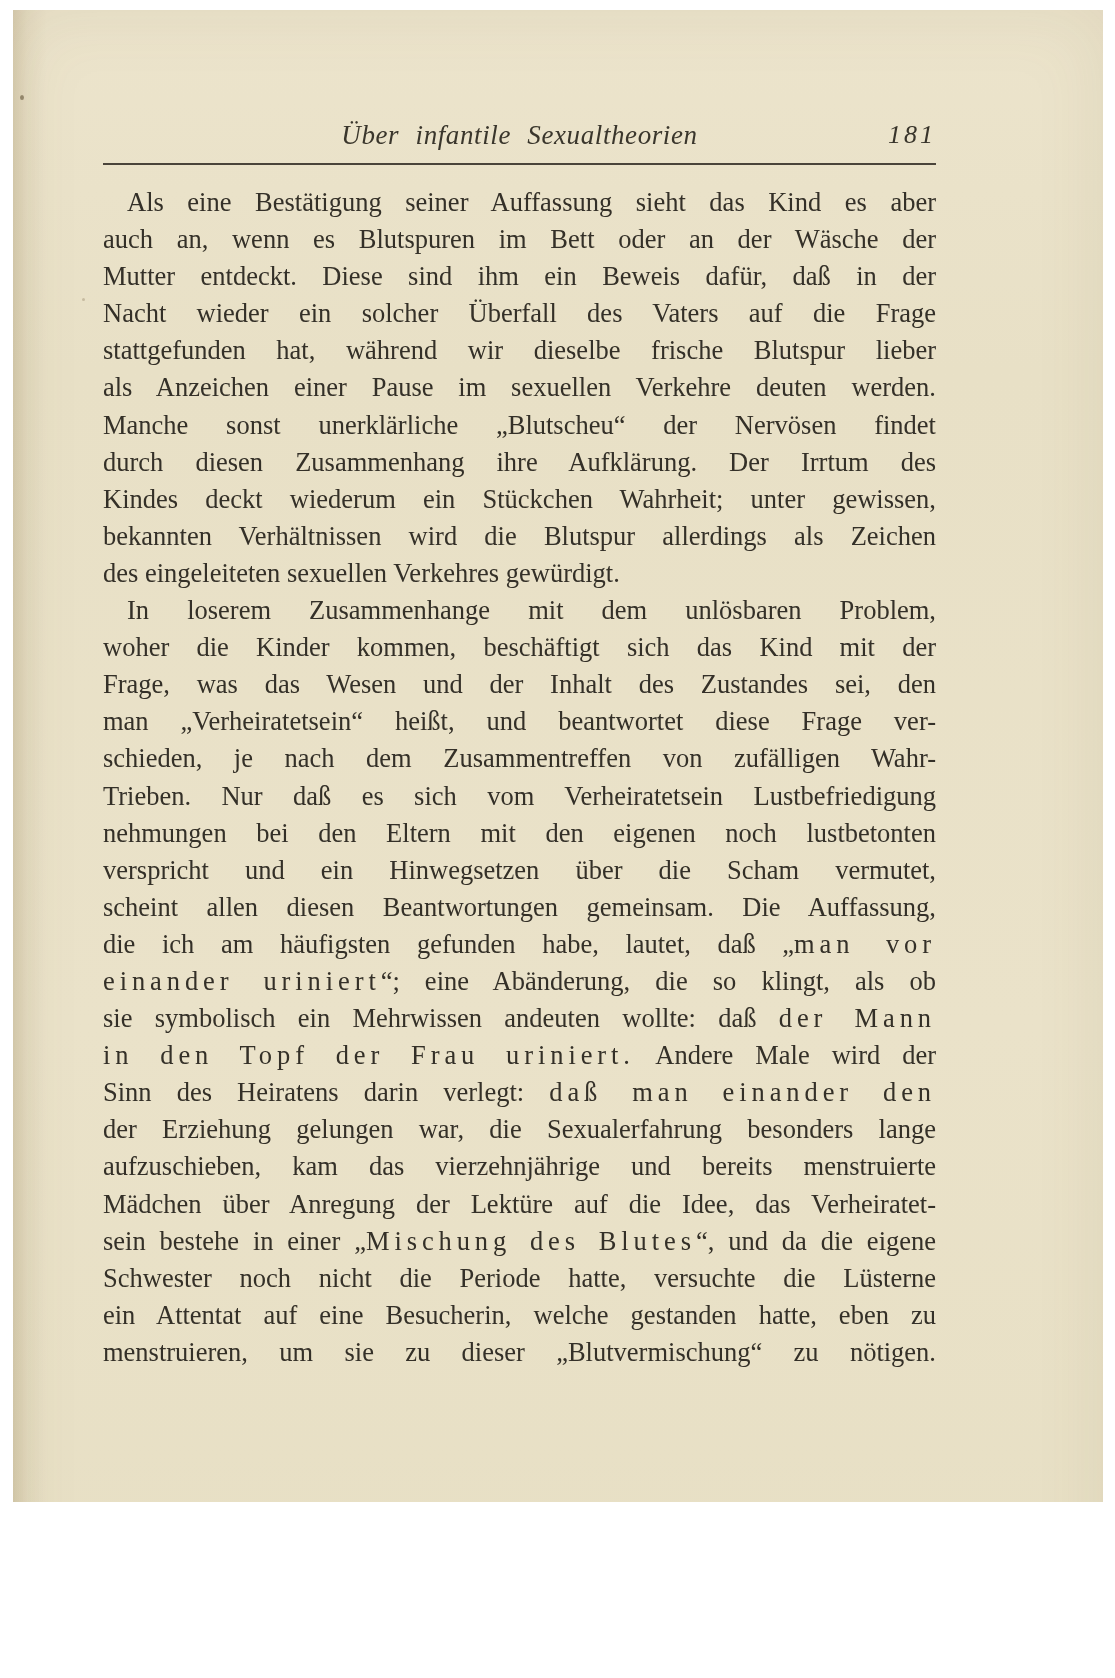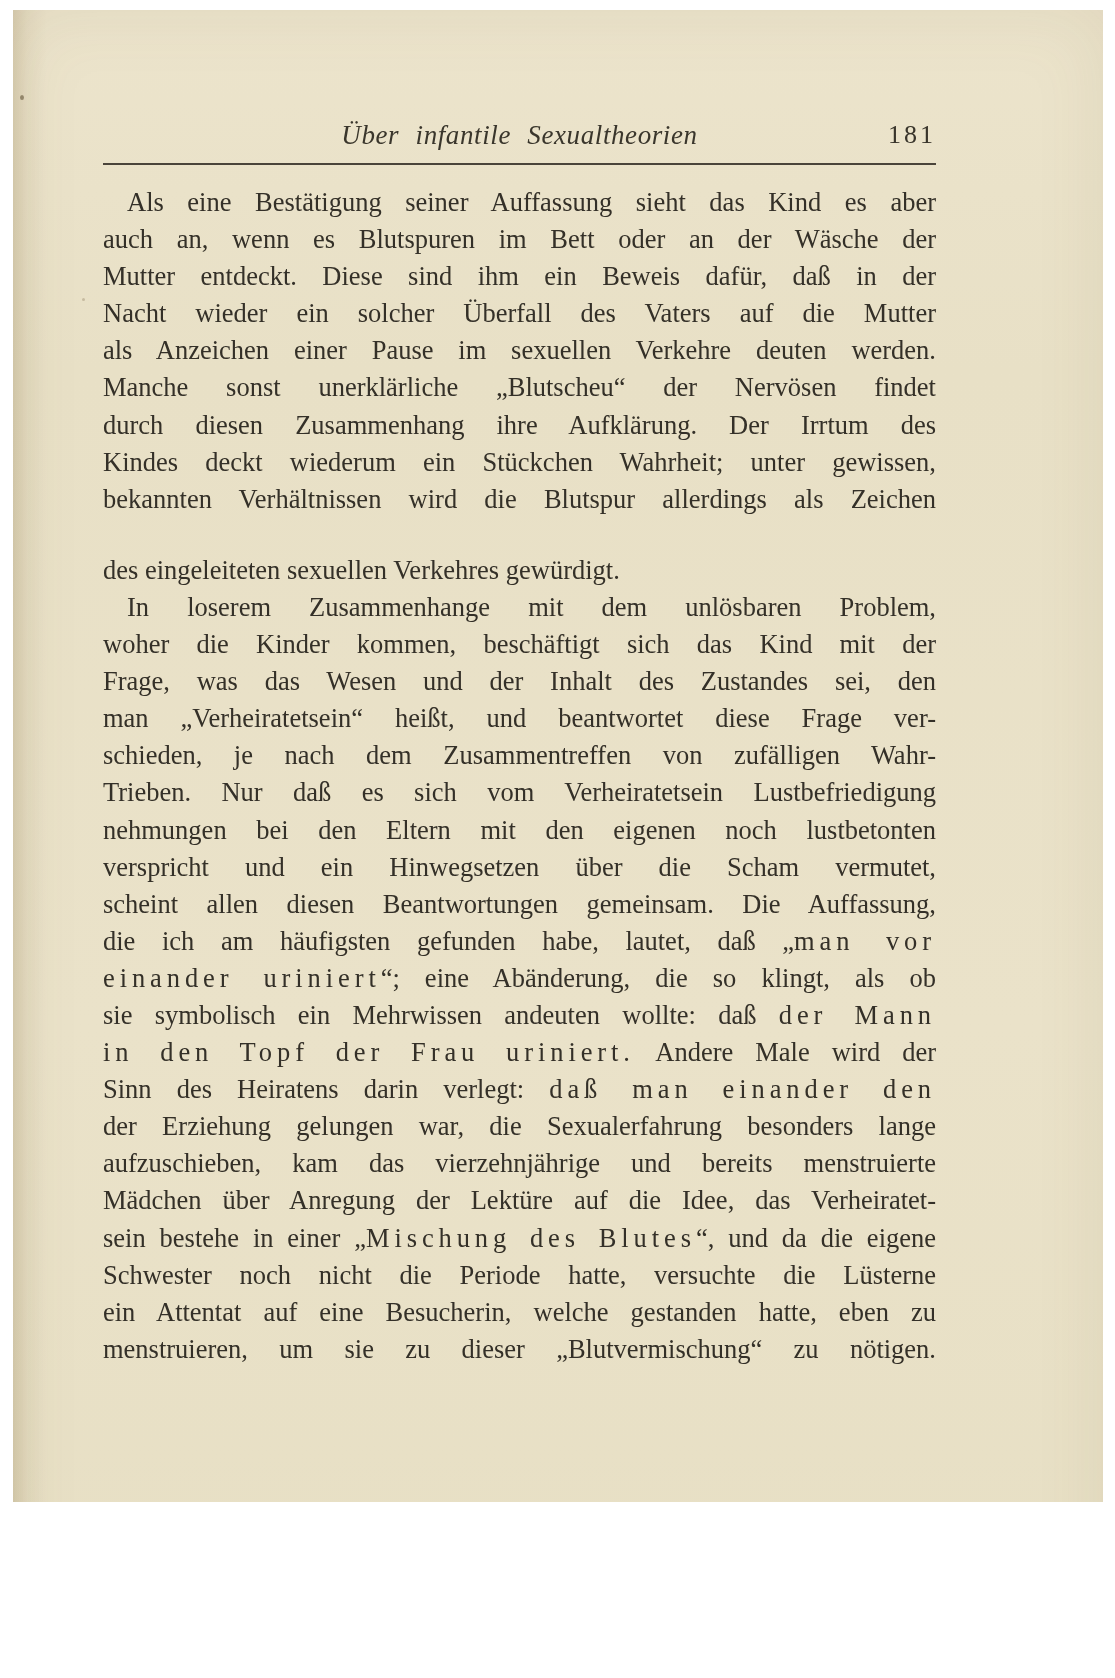--- a/index.html
+++ b/index.html
@@ -46,20 +46,21 @@
     color: #3a362c;
   }
   .page-number {
     position: absolute;
     right: 0;
     top: 0;
     font-size: 26px;
     line-height: 42px;
     letter-spacing: 3px;
     color: #39352b;
+    font-style: italic;
   }
   .header-rule {
     position: absolute;
     left: 90px;
     top: 153px;
     width: 833px;
     height: 2px;
     background: #4a443a;
   }
   .page-body {
@@ -72,21 +73,21 @@
   }
   .paragraph { margin: 0; }
   .line {
     height: 37.1px;
     line-height: 37.1px;
     text-align: justify;
     text-align-last: justify;
     overflow: hidden;
   }
   .line.indent { text-indent: 24px; }
-  .line.flush  { text-align-last: left; margin-top: 34px; }
+  .line.flush  { text-align-last: left; }
   .gesperrt { letter-spacing: 0.185em; }
   .speck {
     position: absolute;
     border-radius: 50%;
   }
   .speck.s1 {
     left: 7px; top: 85px; width: 4px; height: 5px;
     background: rgba(88,72,46,0.55);
   }
   .speck.s2 {
@@ -102,21 +103,22 @@
     <div class="header-row">
       <span class="running-title">Über infantile Sexualtheorien</span>
       <span class="page-number">181</span>
     </div>
     <div class="header-rule"></div>
     <div class="page-body">
         <div class="paragraph">
           <div class="line indent"><span>Als eine Bestätigung seiner Auffassung sieht das Kind es aber</span></div>
           <div class="line"><span>auch an, wenn es Blutspuren im Bett oder an der Wäsche der</span></div>
           <div class="line"><span>Mutter entdeckt. Diese sind ihm ein Beweis dafür, daß in der</span></div>
-          <div class="line"><span>Nacht wieder ein solcher Überfall des Vaters auf die Mutter</span></div>
+          <div class="line"><span>Nacht wieder ein solcher Überfall des Vaters auf die Frage</span></div>
+          <div class="line"><span>stattgefunden hat, während wir dieselbe frische Blutspur lieber</span></div>
           <div class="line"><span>als Anzeichen einer Pause im sexuellen Verkehre deuten werden.</span></div>
           <div class="line"><span>Manche sonst unerklärliche „Blutscheu“ der Nervösen findet</span></div>
           <div class="line"><span>durch diesen Zusammenhang ihre Aufklärung. Der Irrtum des</span></div>
           <div class="line"><span>Kindes deckt wiederum ein Stückchen Wahrheit; unter gewissen,</span></div>
           <div class="line"><span>bekannten Verhältnissen wird die Blutspur allerdings als Zeichen</span></div>
           <div class="line flush"><span>des eingeleiteten sexuellen Verkehres gewürdigt.</span></div>
         </div>
         <div class="paragraph">
           <div class="line indent"><span>In loserem Zusammenhange mit dem unlösbaren Problem,</span></div>
           <div class="line"><span>woher die Kinder kommen, beschäftigt sich das Kind mit der</span></div>

